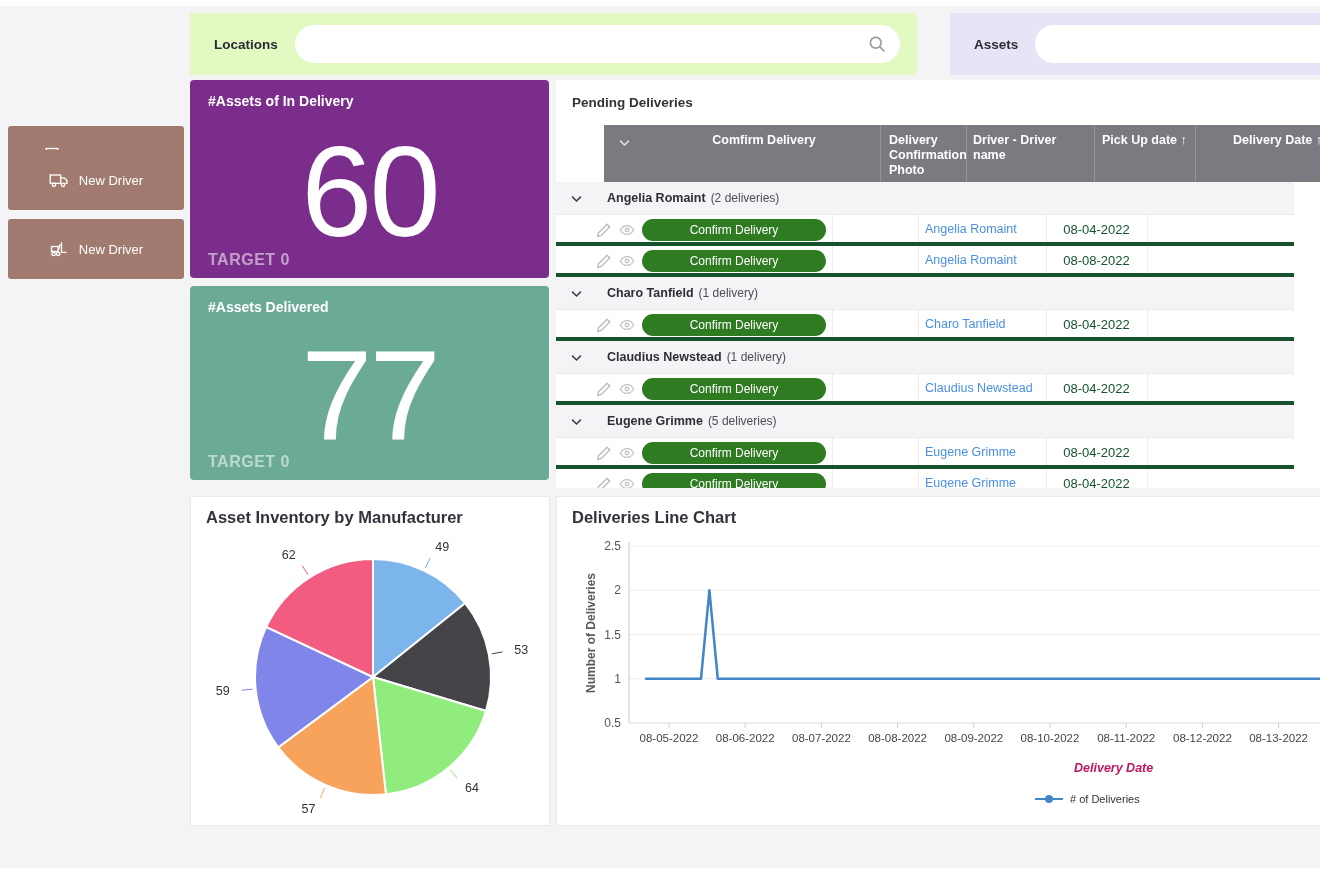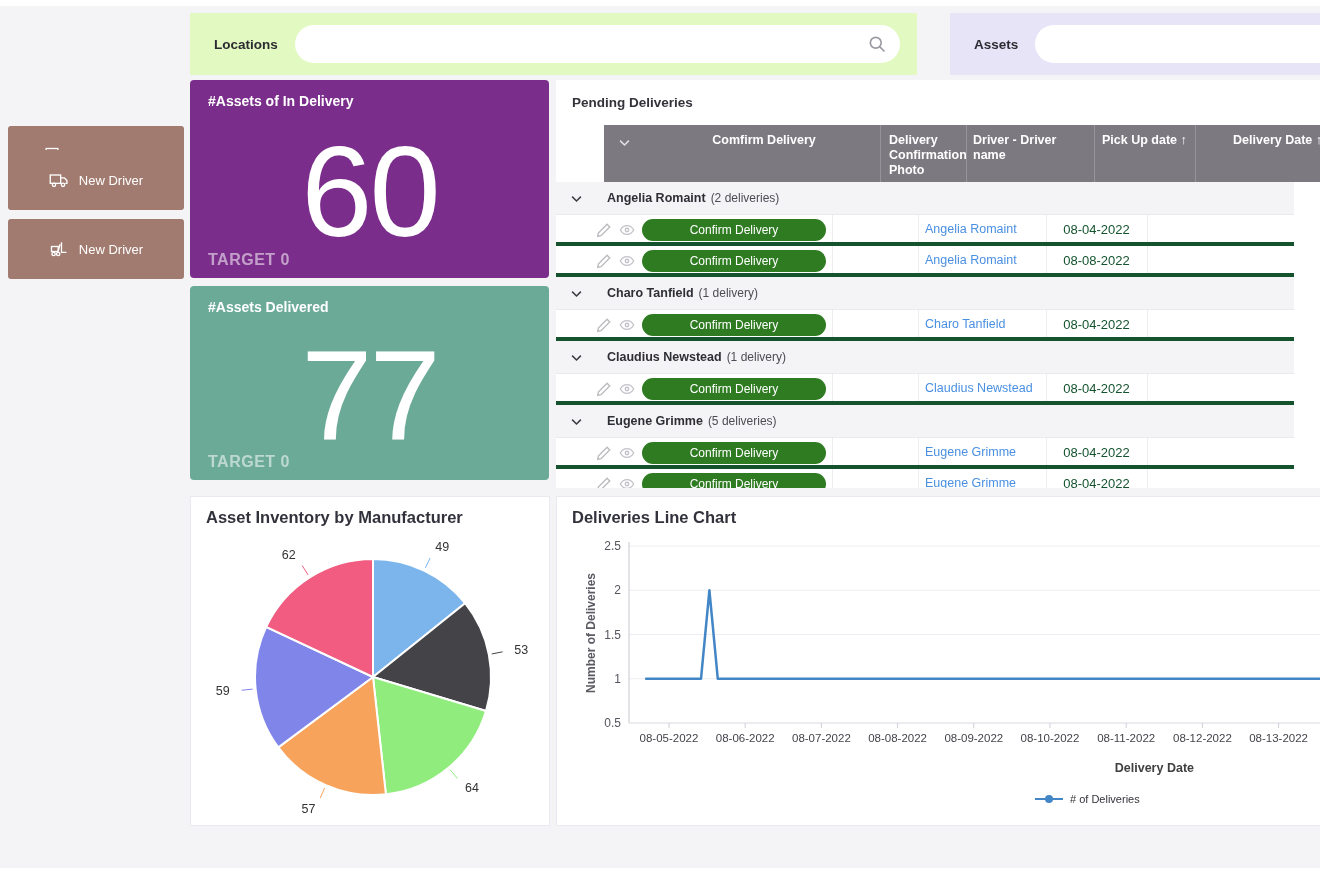--- a/index.html
+++ b/index.html
@@ -88,22 +88,22 @@
 
   
   .chart-panel { background:#ffffff; border:1px solid #e9e9ef; }
   .pie-panel { left:190px; top:496px; width:360px; height:330px; }
   .line-panel { left:556px; top:496px; width:765px; height:330px; }
   .chart-title { position:absolute; left:15px; top:11px; font-size:16.5px; font-weight:600; color:#32323c; }
   #pie-svg { position:absolute; left:0; top:28px; }
   #line-svg { position:absolute; left:0; top:0; }
   .y-title { position:absolute; left:-46px; top:129px; width:160px; text-align:center;
     transform:rotate(-90deg); font-size:12px; font-weight:700; color:#5a5a63; }
-  .x-title { position:absolute; left:517px; top:264px; width:120px; text-align:right;
-    font-size:12.5px; font-weight:700; color:#404040; }
+  .x-title { position:absolute; left:517px; top:264px; width:120px; text-align:left;
+    font-size:12.5px; font-weight:700; color:#be185d;font-style:italic; }
   .legend { position:absolute; left:478px; top:296px; display:flex; align-items:center; gap:7px; }
   .legend-marker { position:relative; width:28px; height:10px; }
   .legend-marker .lm-line { position:absolute; left:0; top:4px; width:28px; height:2px; background:#4286c6; }
   .legend-marker .lm-dot { position:absolute; left:10px; top:1px; width:8px; height:8px;
     border-radius:50%; background:#4286c6; }
   .legend-label { font-size:11px; color:#33333b; }
 </style>
 </head>
 <body>
 

